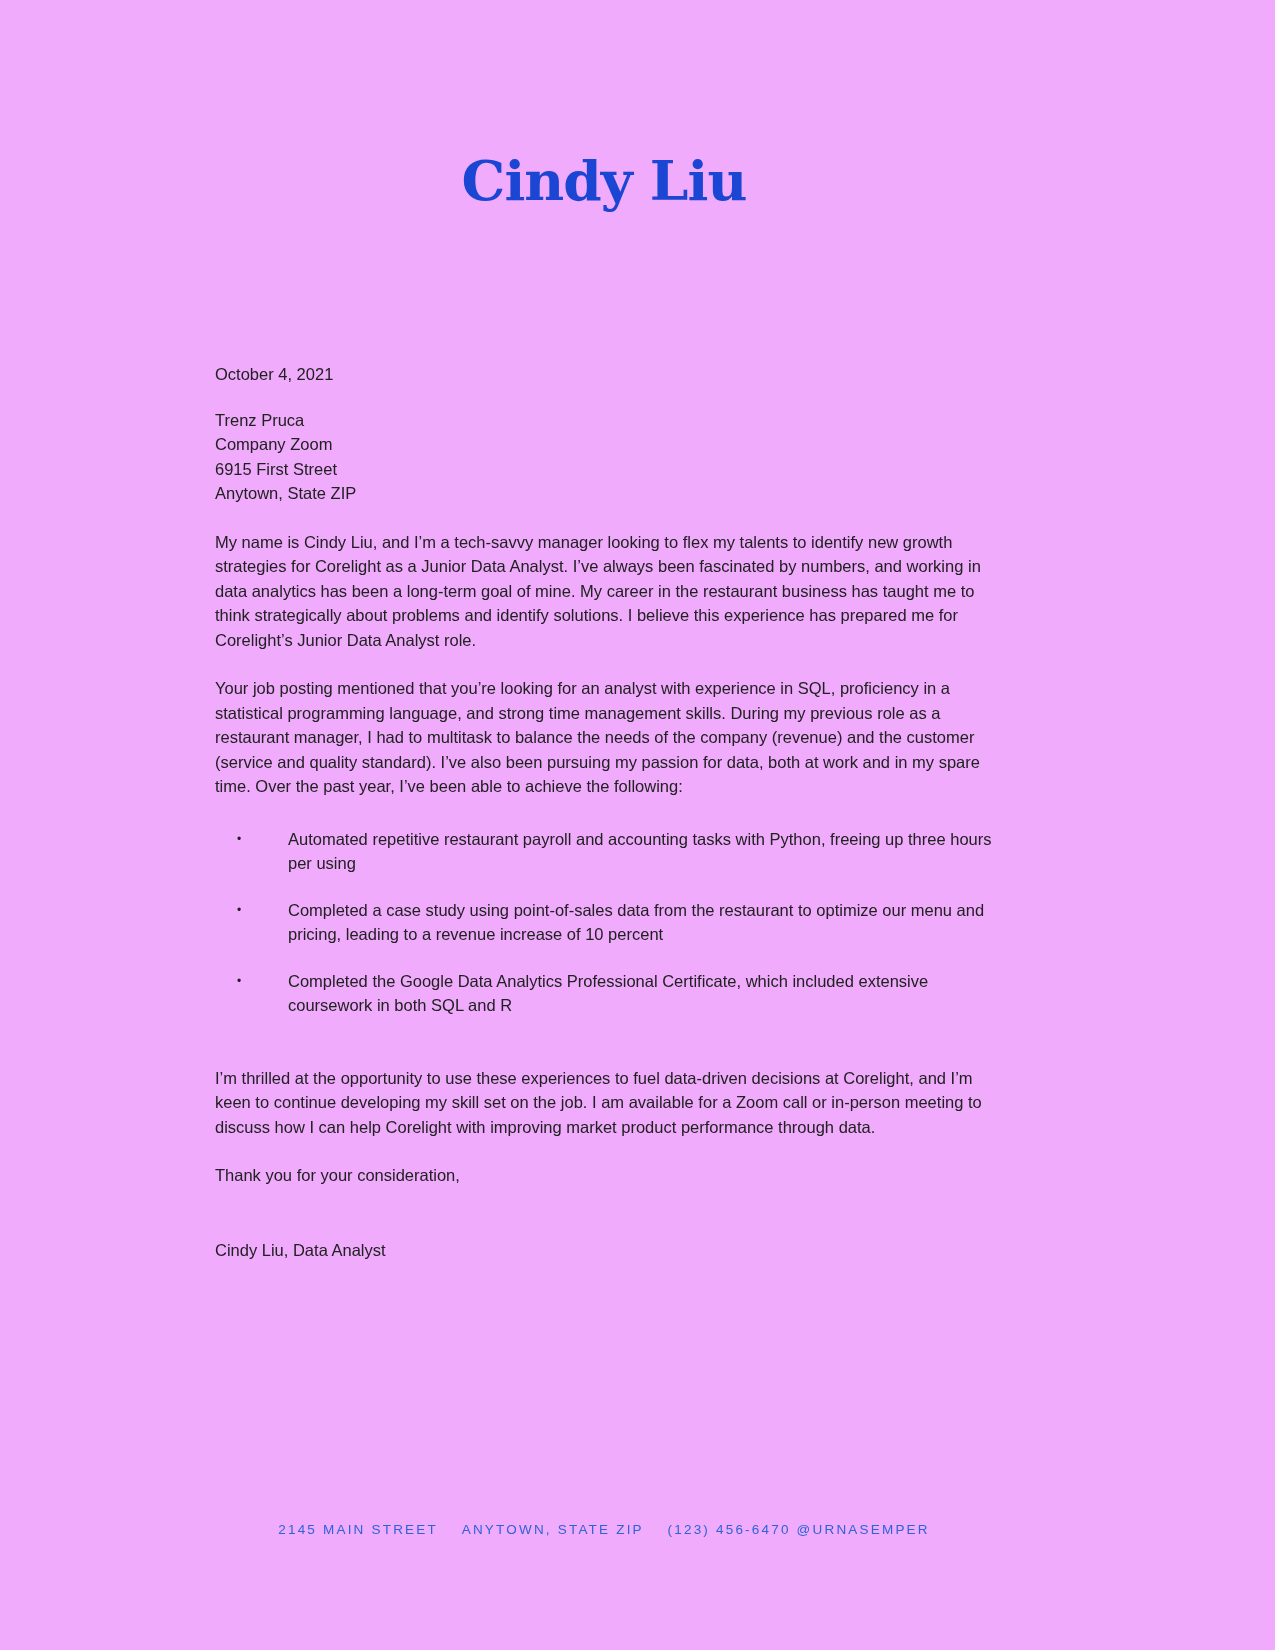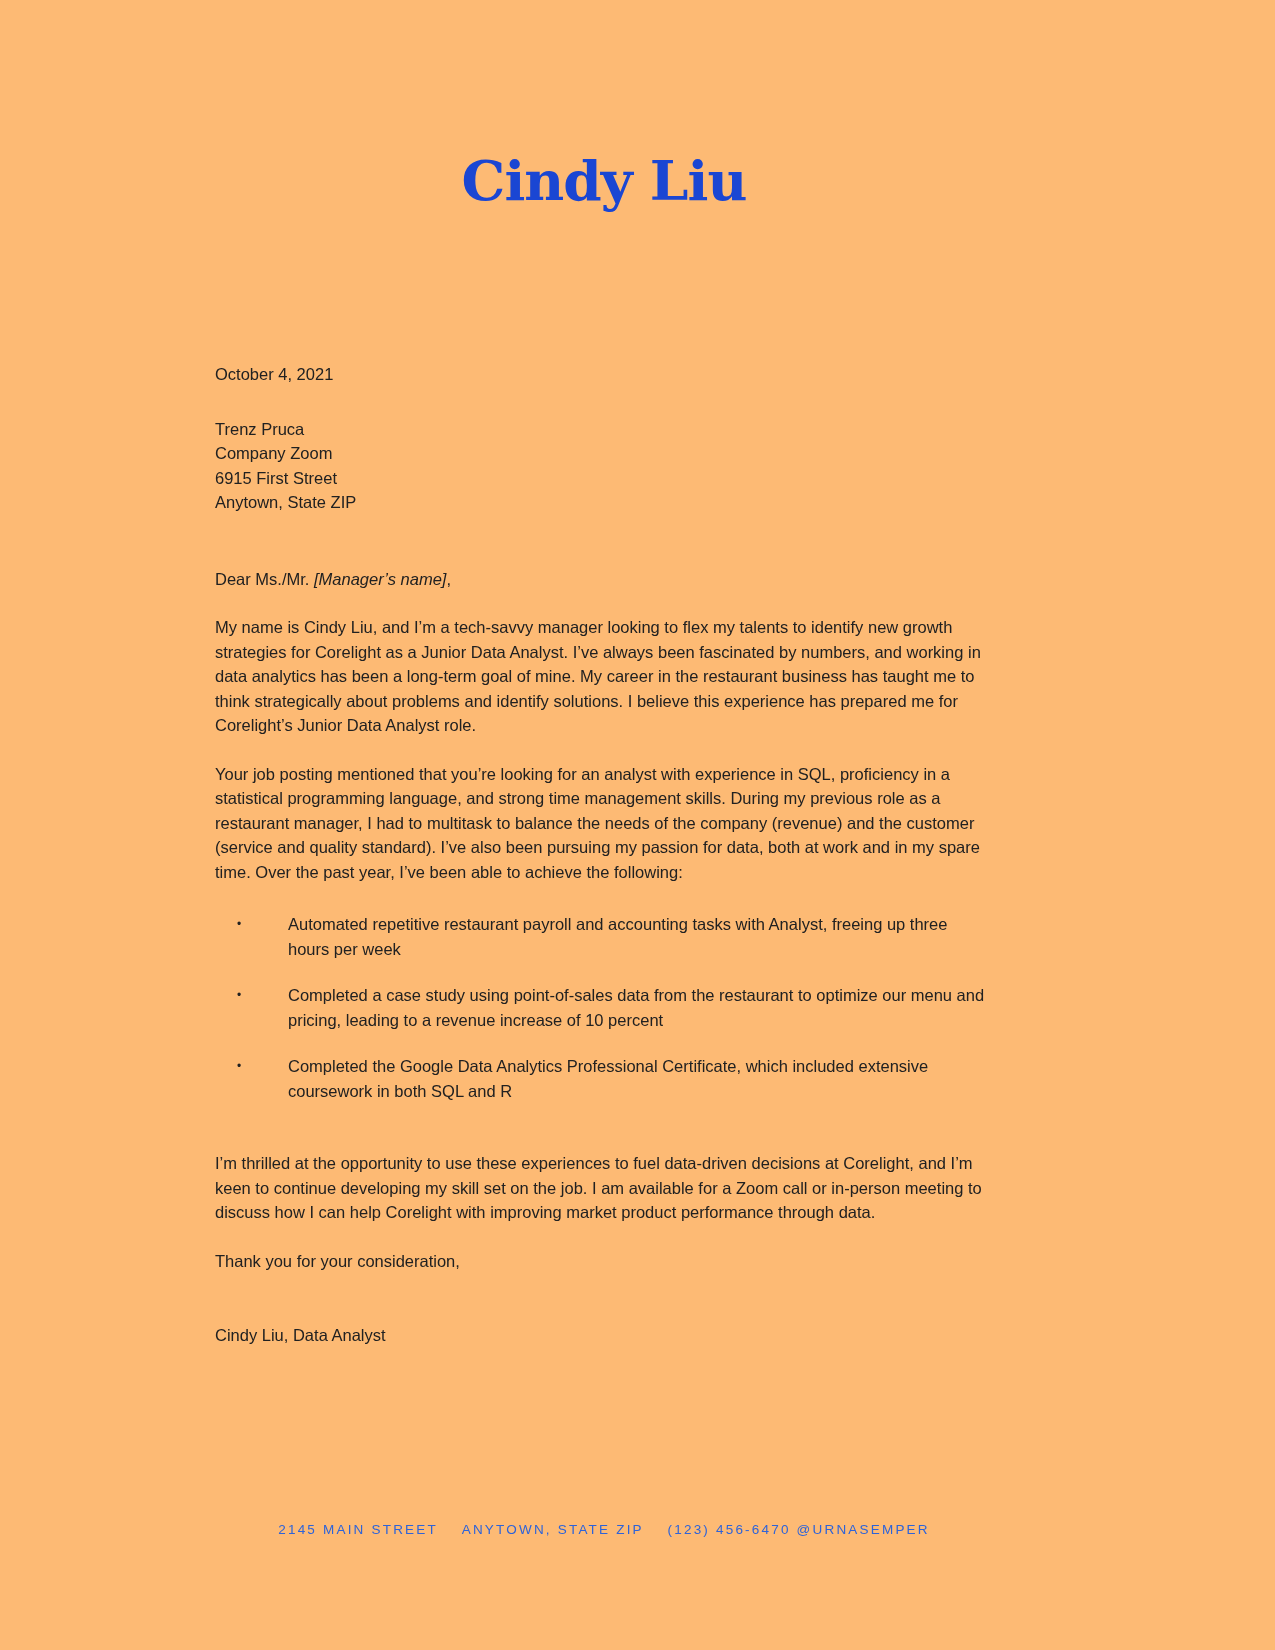--- a/index.html
+++ b/index.html
@@ -10,21 +10,21 @@
     width: 1275px;
     height: 1650px;
     position: relative;
     background: #ffffff;
     font-family: "Liberation Sans", sans-serif;
     color: var(--text, #212121);
   }
   .page {
     position: absolute;
     inset: 0;
-    background: #fdba74;
+    background: #f0abfc;
     overflow: hidden;
   }
   .content {
     position: absolute;
     left: 215px;
     top: 0;
     width: 778px;
   }
   h1.letter-title {
     margin: 148px 0 0 0;
@@ -37,21 +37,21 @@
     color: var(--accent-blue, #1a46d3);
   }
   .body-text, .para, .date-line, .recipient-line, .footer-bar {
     font-size: 16.5px;
     line-height: 24.5px;
   }
   .date-line {
     margin-top: 148px;
   }
   .recipient-block {
-    margin-top: 30px;
+    margin-top: 21px;
   }
   .para {
     margin: 24px 0 0 0;
   }
   .salutation {
     margin-top: 52px;
   }
   .salutation em {
     font-style: italic;
   }
@@ -115,30 +115,29 @@
 
     <p class="date-line body-text">October 4, 2021</p>
 
     <div class="recipient-block">
       <div class="recipient-line">Trenz Pruca</div>
       <div class="recipient-line">Company Zoom</div>
       <div class="recipient-line">6915 First Street</div>
       <div class="recipient-line">Anytown, State ZIP</div>
     </div>
 
-    <p class="para salutation"><span>Dear Ms./Mr. </span><em>[Manager’s name]</em><span>,</span></p>
 
     <p class="para">My name is Cindy Liu, and I’m a tech-savvy manager looking to flex my talents to identify new growth strategies for Corelight as a Junior Data Analyst. I’ve always been fascinated by numbers, and working in data analytics has been a long-term goal of mine. My career in the restaurant business has taught me to think strategically about problems and identify solutions. I believe this experience has prepared me for Corelight’s Junior Data Analyst role.</p>
 
     <p class="para">Your job posting mentioned that you’re looking for an analyst with experience in SQL, proficiency in a statistical programming language, and strong time management skills. During my previous role as a restaurant manager, I had to multitask to balance the needs of the company (revenue) and the customer (service and quality standard). I’ve also been pursuing my passion for data, both at work and in my spare time. Over the past year, I’ve been able to achieve the following:</p>
 
     <ul class="achievements">
       <li>
         <span class="bullet">•</span>
-        <span class="li-text">Automated repetitive restaurant payroll and accounting tasks with Analyst, freeing up three hours per week</span>
+        <span class="li-text">Automated repetitive restaurant payroll and accounting tasks with Python, freeing up three hours per using</span>
       </li>
       <li>
         <span class="bullet">•</span>
         <span class="li-text">Completed a case study using point-of-sales data from the restaurant to optimize our menu and pricing, leading to a revenue increase of 10 percent</span>
       </li>
       <li>
         <span class="bullet">•</span>
         <span class="li-text">Completed the Google Data Analytics Professional Certificate, which included extensive coursework in both SQL and R</span>
       </li>
     </ul>

